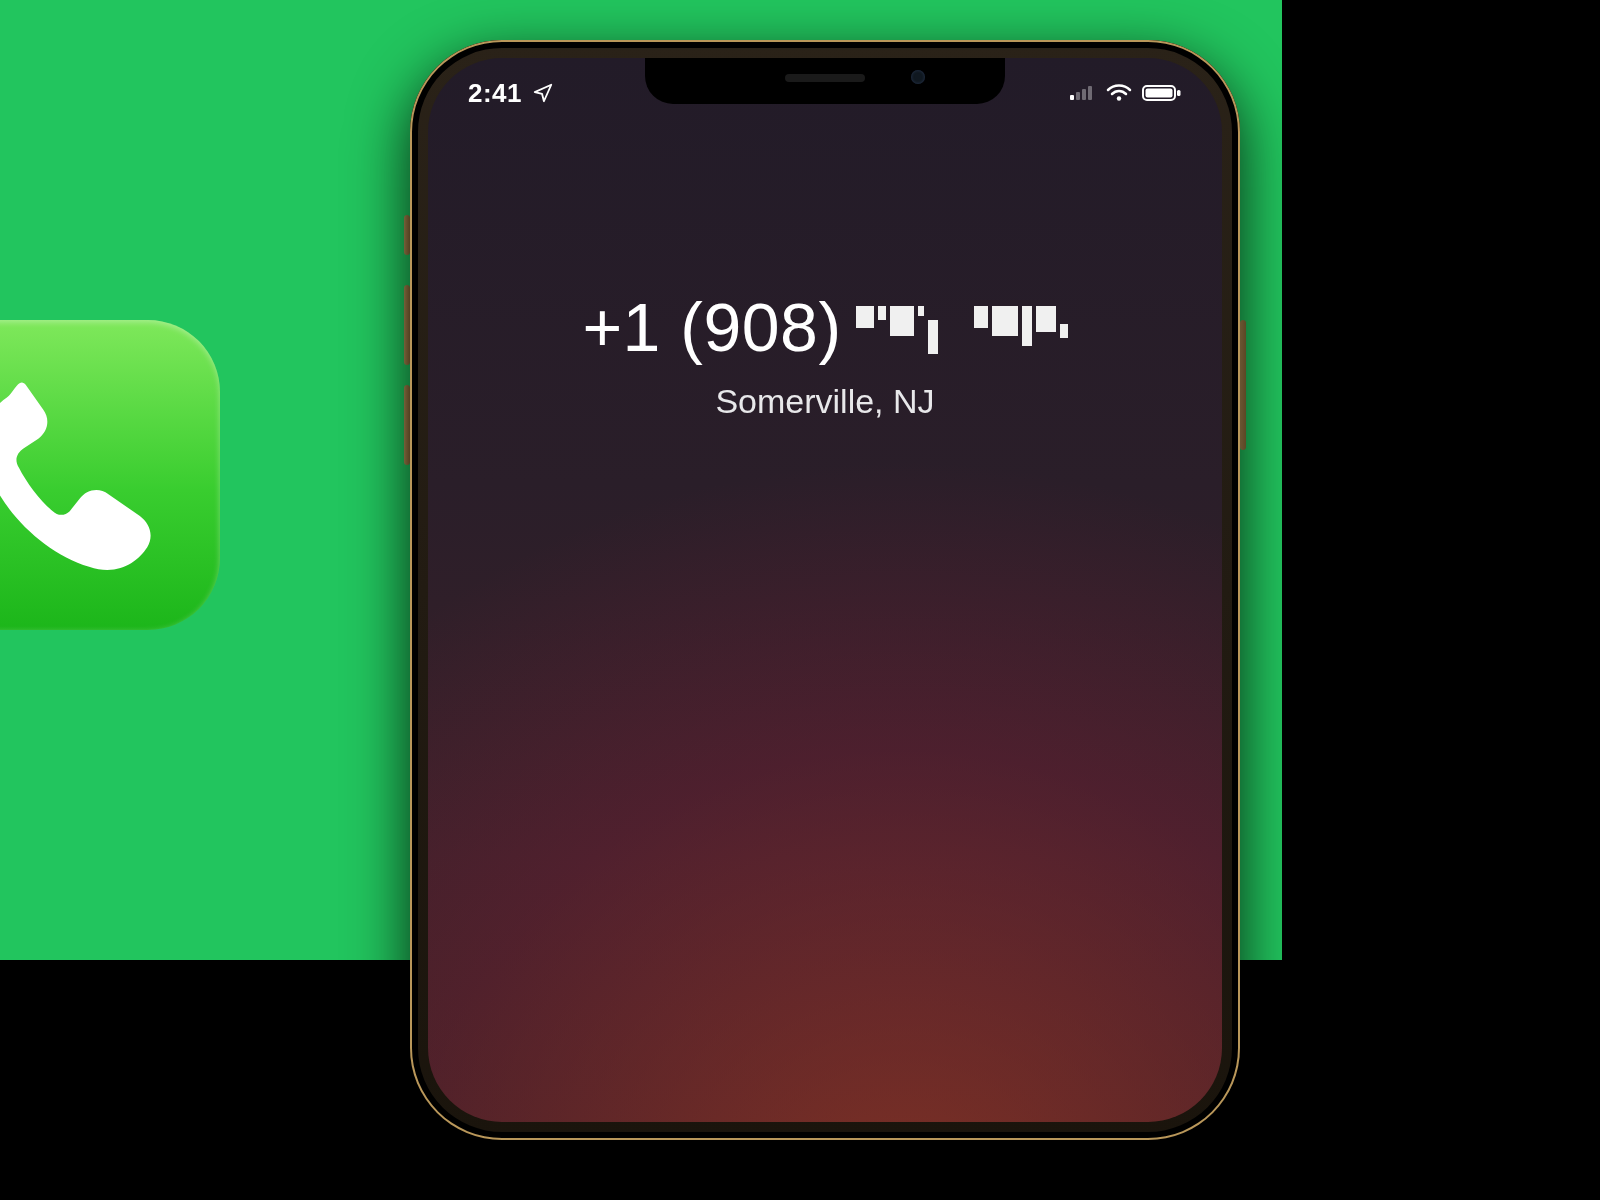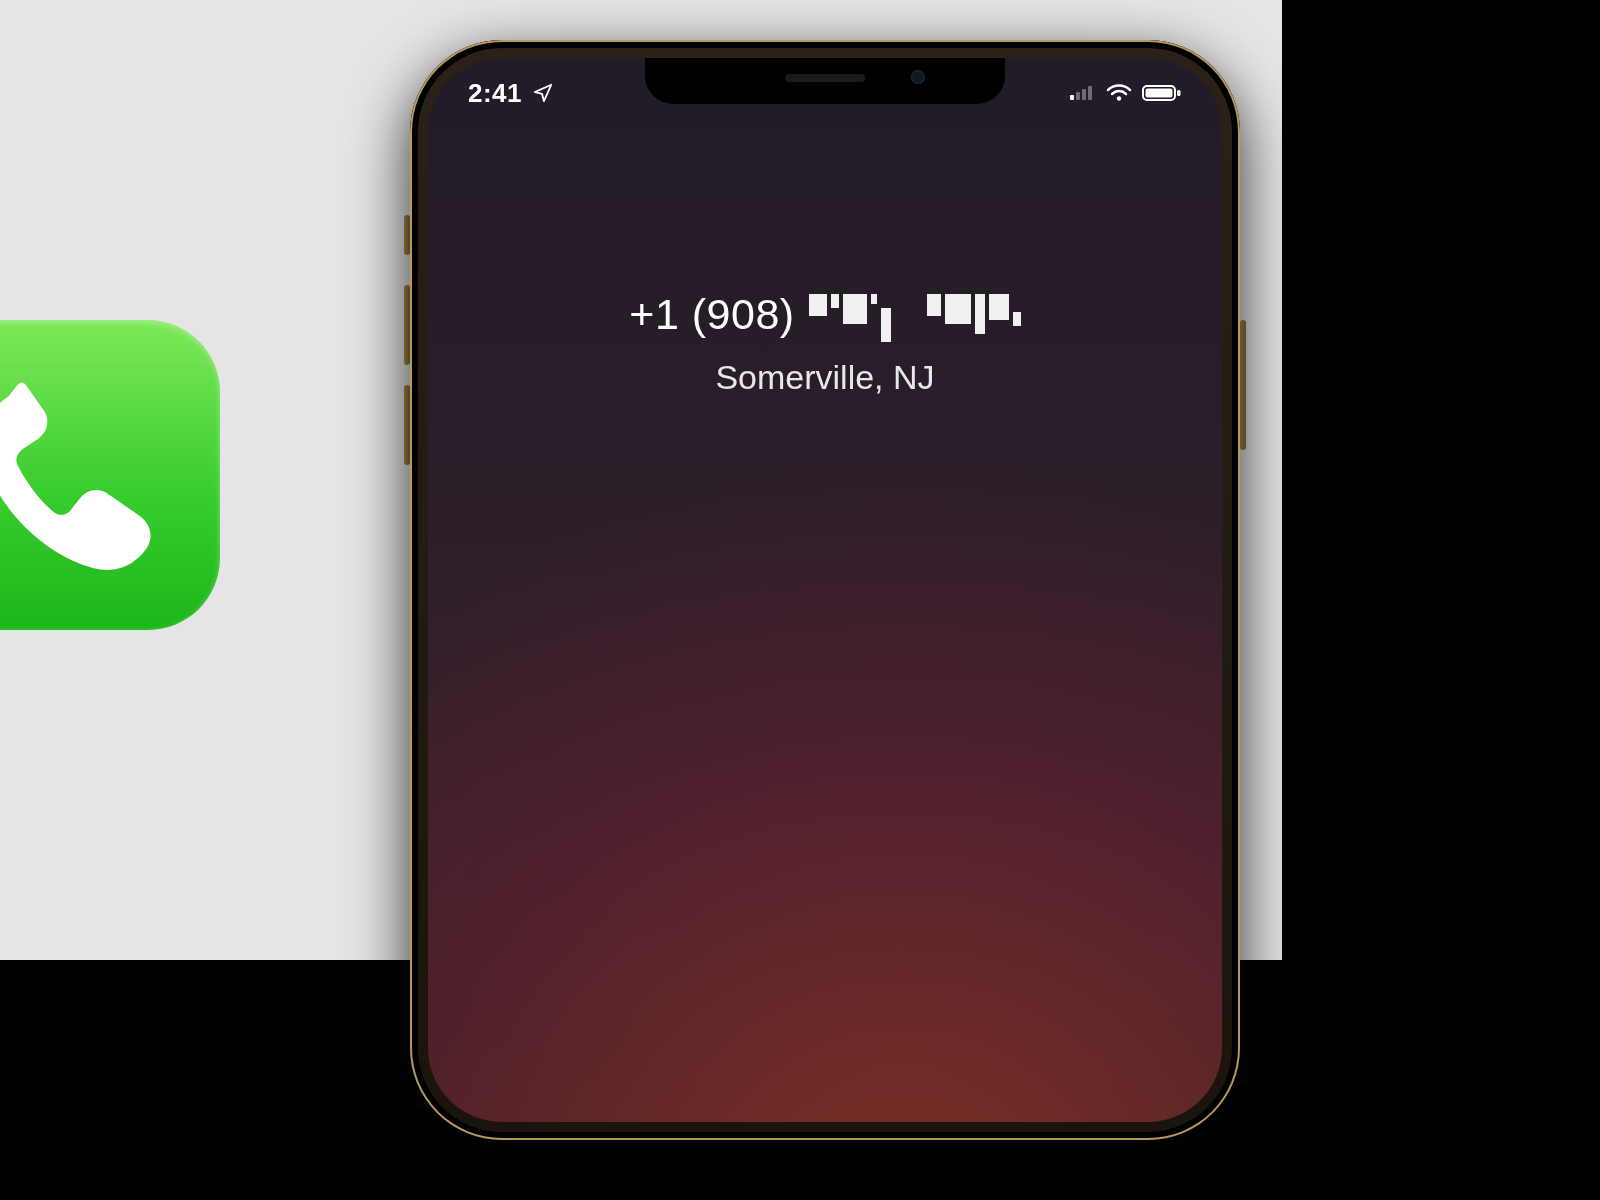--- a/index.html
+++ b/index.html
@@ -11,21 +11,21 @@
     overflow: hidden;
     position: relative;
   }
 
   .canvas {
     position: absolute;
     left: 0;
     top: 0;
     width: 1282px;
     height: 960px;
-    background: #e5e5e5;
+    background: #22c55e;
   }
 
   
   .phone-app-icon {
     position: absolute;
     left: -90px;
     top: 320px;
     width: 310px;
     height: 310px;
     background: linear-gradient(180deg, #7fe85b 0%, #39cd2f 55%, #1cb61a 100%);
@@ -149,21 +149,21 @@
   
   .call-info {
     position: absolute;
     top: 230px;
     left: 50px;
     right: 50px;
     text-align: center;
     color: #fff;
   }
   .caller-number {
-    font-size: 43px;
+    font-size: 68px;
     font-weight: 400;
     letter-spacing: 0.5px;
     line-height: 1.15;
     display:flex;
     align-items:center;
     justify-content:center;
     gap:14px;
     white-space:nowrap;
   }
   .caller-number .clear { display:inline-block; }

